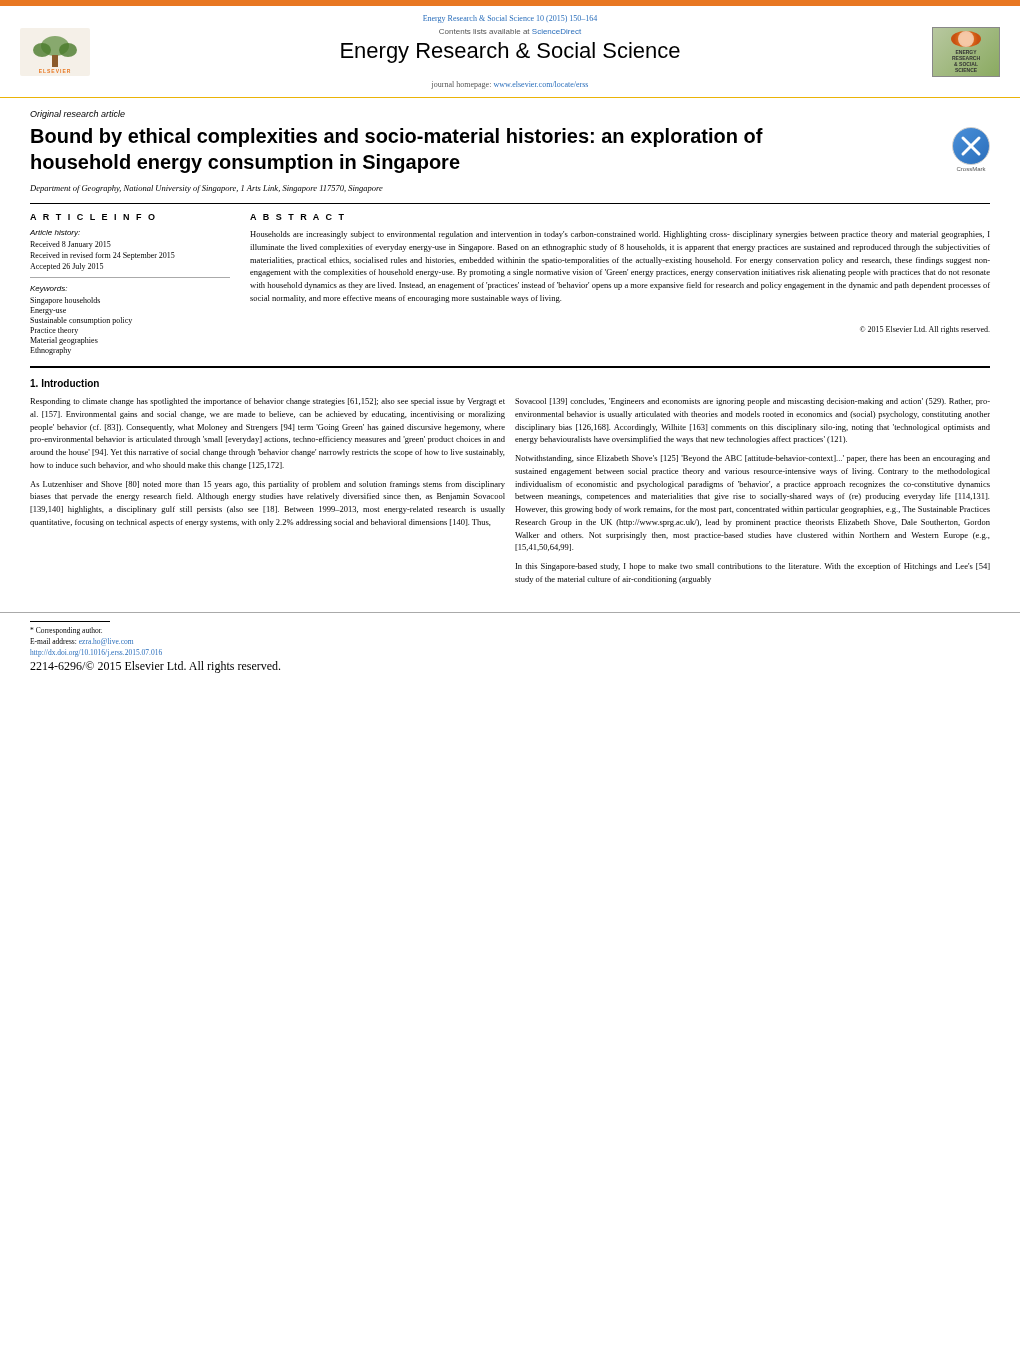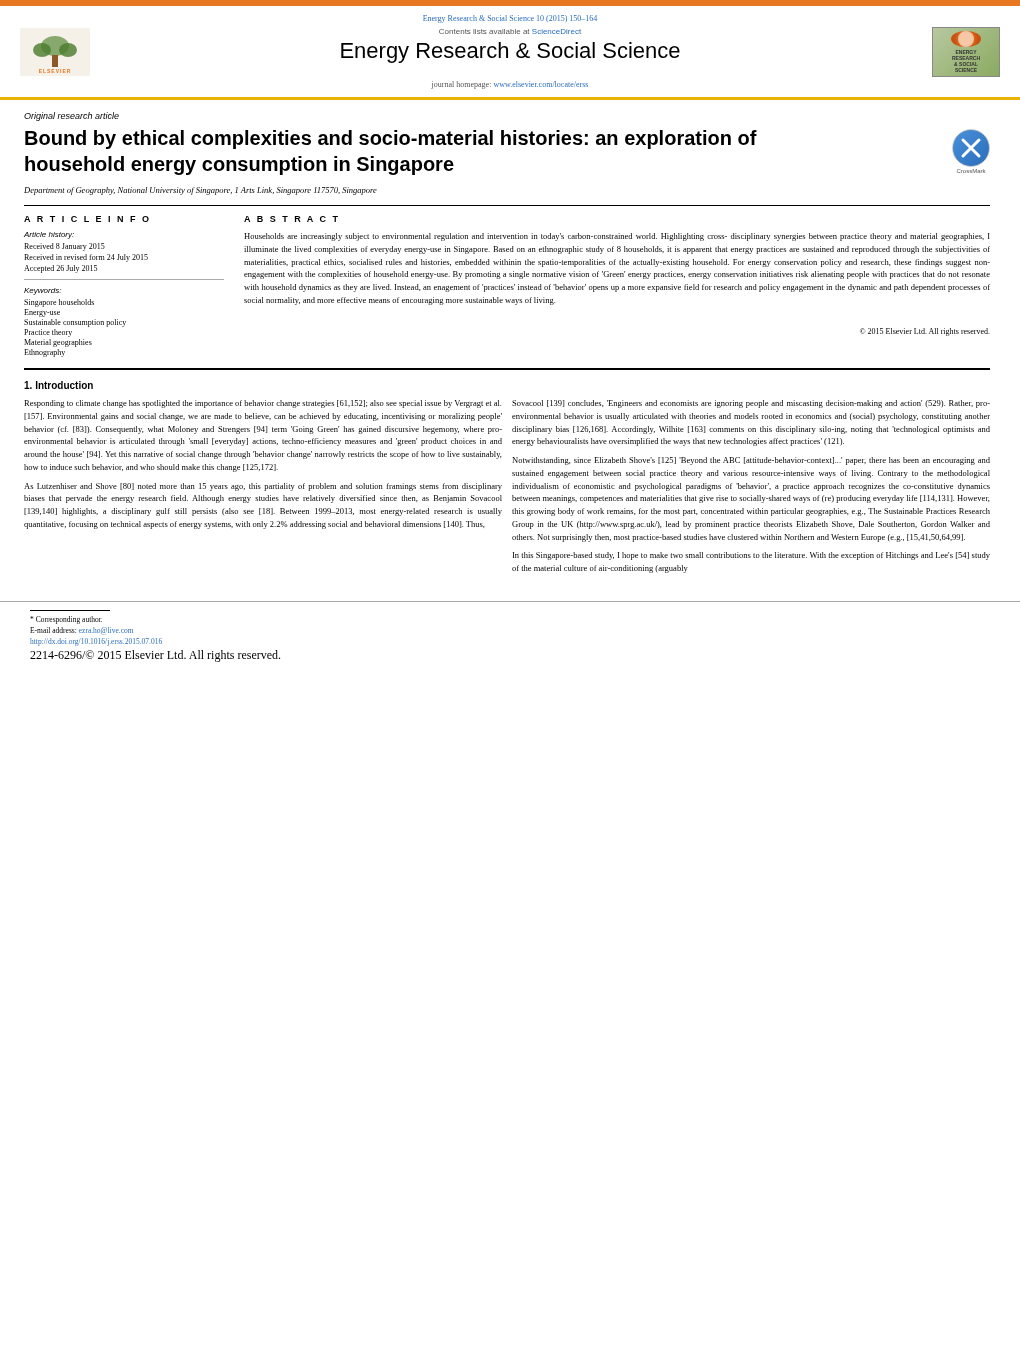--- a/index.html
+++ b/index.html
@@ -18,21 +18,21 @@
       padding: 0;
     }
     
     .top-bar {
       background: #e87722;
       height: 6px;
       width: 100%;
     }
     
     .journal-header {
-      border-bottom: 3px solid #eab308;
+      border-bottom: 1px solid #eab308;
       padding: 8px 20px 8px 20px;
       display: flex;
       align-items: center;
       justify-content: space-between;
     }
     .journal-header-center {
       flex: 1;
       text-align: center;
     }
     .journal-ref {
@@ -64,21 +64,21 @@
     }
     .journal-logo-right {
       width: 80px;
       display: flex;
       flex-direction: column;
       align-items: flex-end;
     }
 
     
     .article-content {
-      padding: 10px 30px 10px 24px;
+      padding: 10px 30px 10px 30px;
     }
     .article-type {
       font-size: 9px;
       font-style: italic;
       color: #000;
       margin-bottom: 6px;
       font-family: Arial, sans-serif;
     }
     .article-title {
       font-size: 20px;
@@ -319,21 +319,21 @@
 
 
     <div class="affiliation">Department of Geography, National University of Singapore, 1 Arts Link, Singapore 117570, Singapore</div>
 
     <div class="two-col">
 
       <div class="article-info">
         <div class="section-heading">A R T I C L E   I N F O</div>
         <div class="article-info-label">Article history:</div>
         <div class="article-info-date">Received 8 January 2015</div>
-        <div class="article-info-date">Received in revised form 24 July 2015</div>
+        <div class="article-info-date">Received in revised form 24 September 2015</div>
         <div class="article-info-date">Accepted 26 July 2015</div>
         <hr class="divider-thin">
         <div class="keywords-label">Keywords:</div>
         <div class="keyword-item">Singapore households</div>
         <div class="keyword-item">Energy-use</div>
         <div class="keyword-item">Sustainable consumption policy</div>
         <div class="keyword-item">Practice theory</div>
         <div class="keyword-item">Material geographies</div>
         <div class="keyword-item">Ethnography</div>
       </div>

